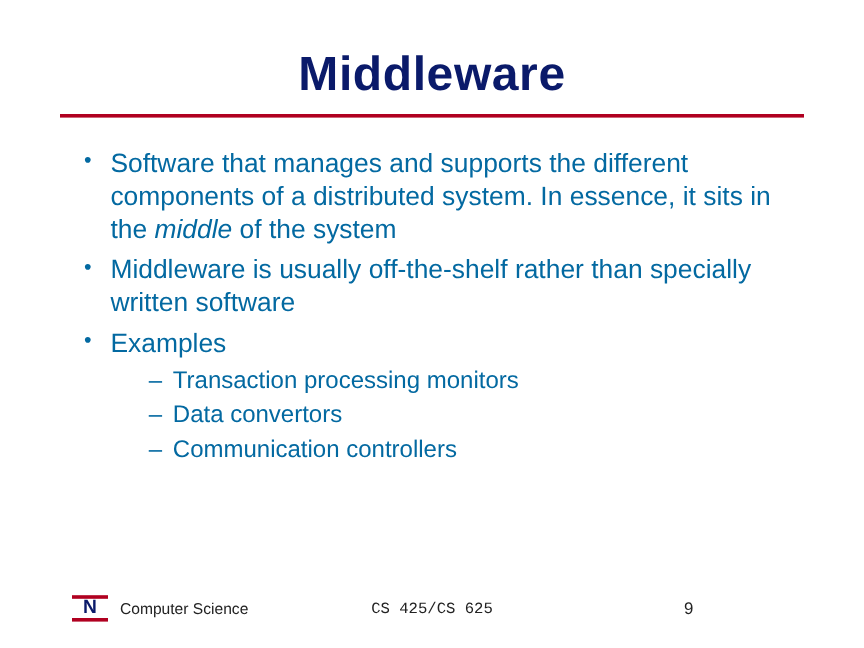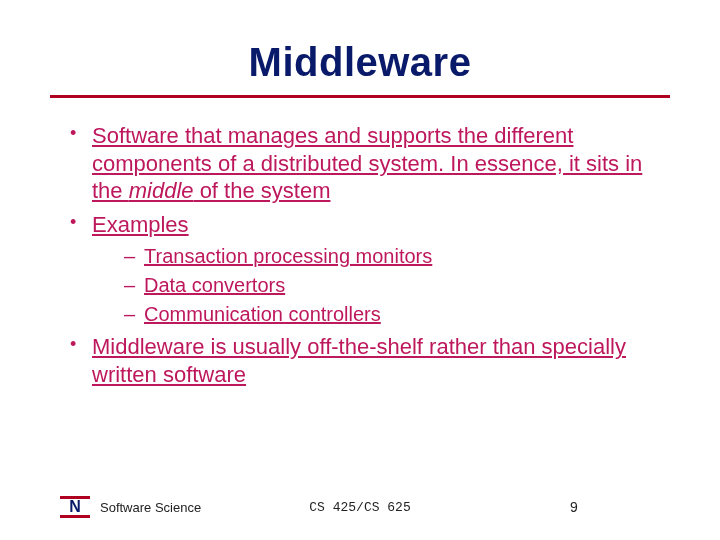--- a/index.html
+++ b/index.html
@@ -18,24 +18,23 @@
     text-align: center;
     margin-bottom: 10px;
     letter-spacing: 0.5px;
   }
   .rule {
     border: none;
     border-top: 3px solid #b00020;
     margin: 0 0 24px 0;
   }
   .content {
-    color: #be185d;
+    color: #0369a1;
     font-size: 22px;
     line-height: 1.25;
-    text-decoration: underline;
   }
   ul.bullets {
     list-style: none;
     padding-left: 20px;
   }
   ul.bullets > li {
     position: relative;
     padding-left: 22px;
     margin-bottom: 6px;
   }
@@ -113,38 +112,38 @@
 <div class="slide">
   <h1 class="title">Middleware</h1>
   <hr class="rule">
 
   <div class="content">
     <ul class="bullets">
       <li>
         <span>Software that manages and supports the different components of a distributed system. In essence, it sits in the </span><span class="italic">middle</span><span> of the system</span>
       </li>
       <li>
+        <span>Middleware is usually off-the-shelf rather than specially written software</span>
+      </li>
+      <li>
         <span>Examples</span>
         <ul class="sub">
           <li><span>Transaction processing monitors</span></li>
           <li><span>Data convertors</span></li>
           <li><span>Communication controllers</span></li>
         </ul>
-      </li>
-      <li>
-        <span>Middleware is usually off-the-shelf rather than specially written software</span>
       </li>
     </ul>
   </div>
 
   <div class="footer">
     <div class="footer-left">
       <div class="logo">
         <div class="stripe"></div>
         <div class="mid">N</div>
         <div class="stripe"></div>
       </div>
-      <span>Software Science</span>
+      <span>Computer Science</span>
     </div>
     <div class="footer-center">CS 425/CS 625</div>
     <div class="footer-right">9</div>
   </div>
 </div>
 
 </body></html>

